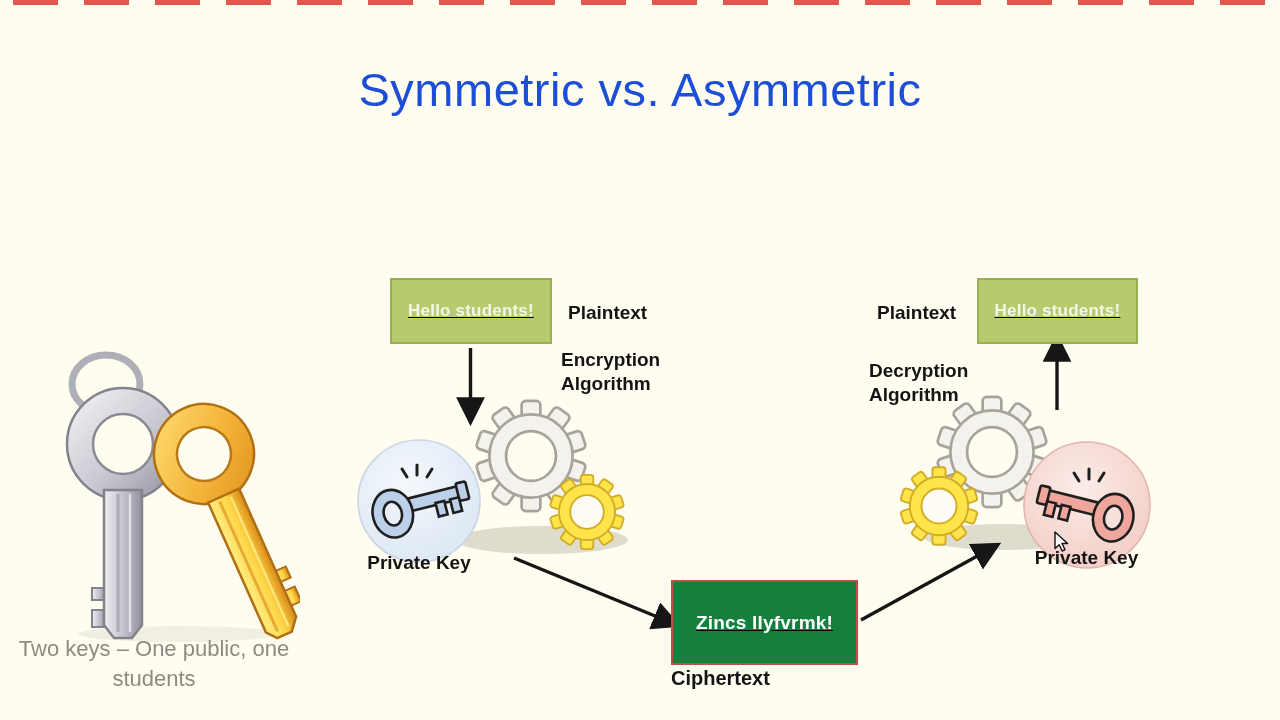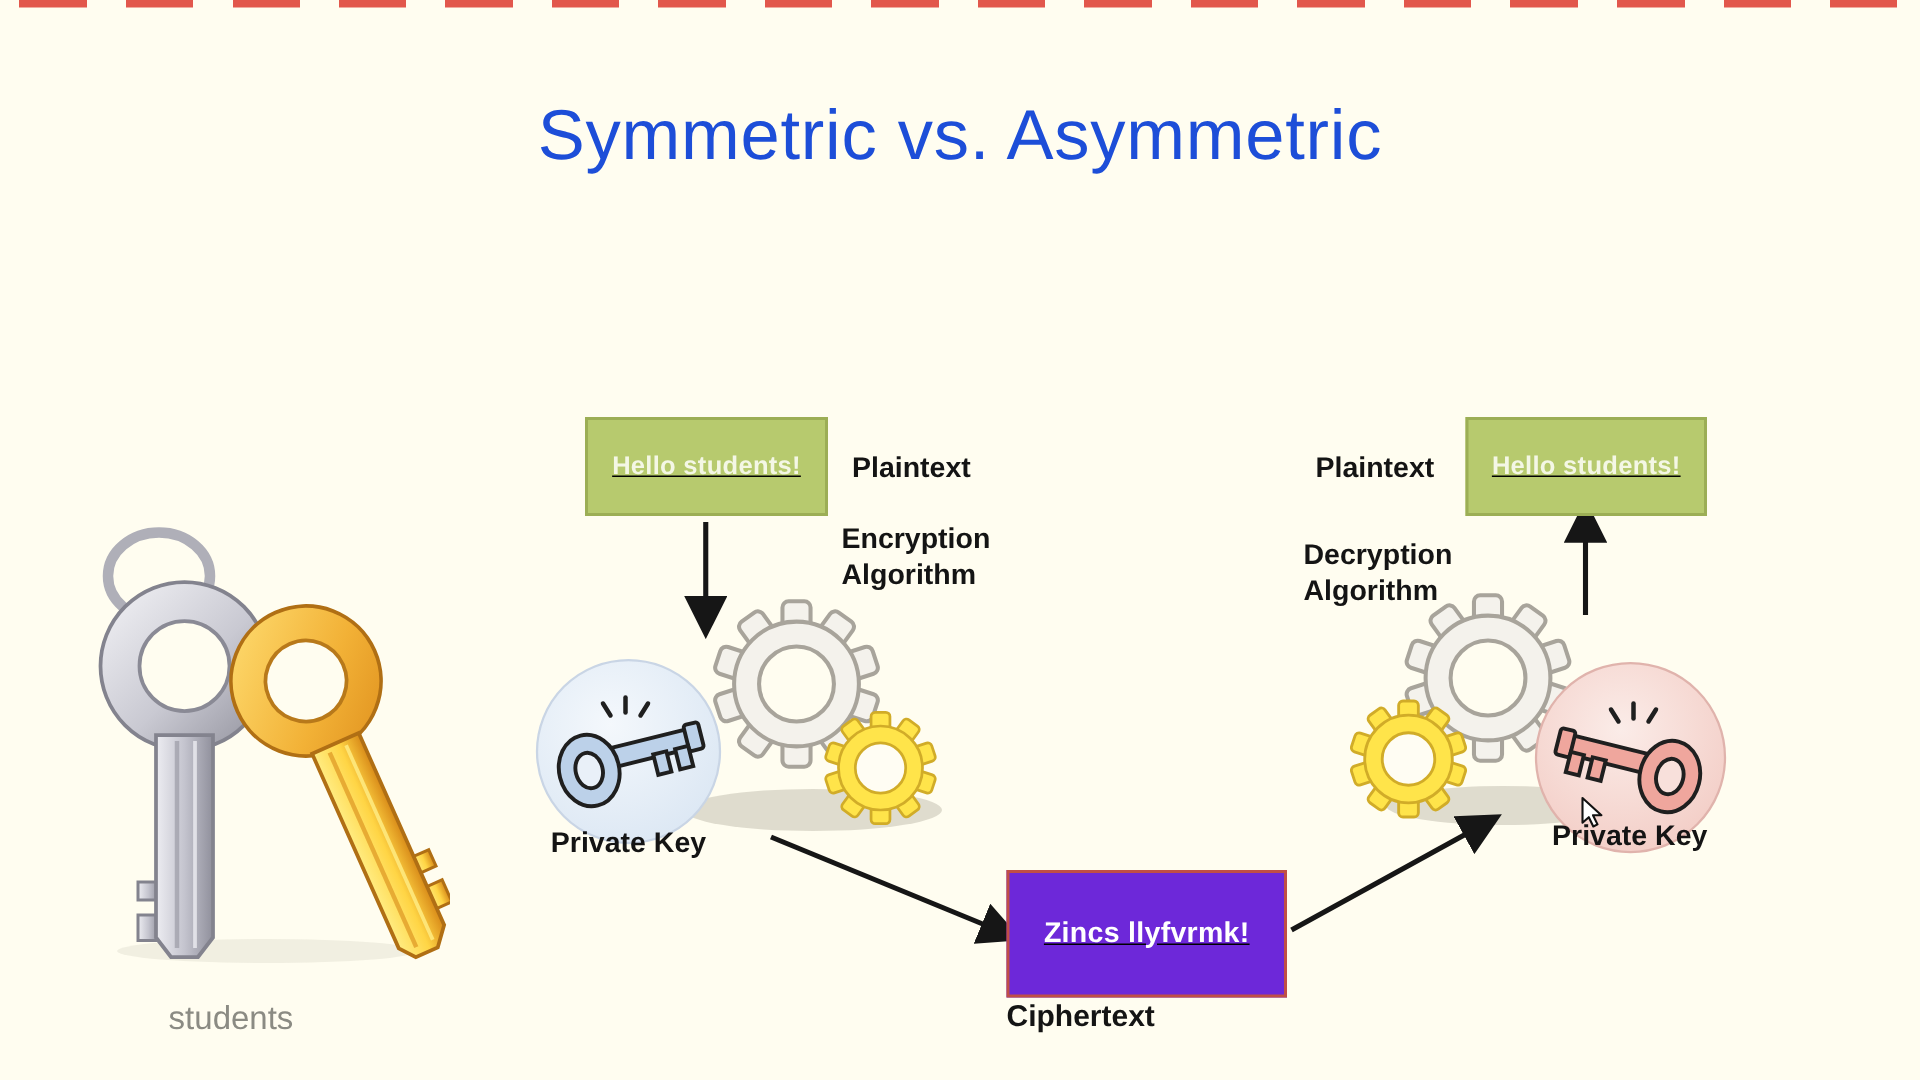--- a/index.html
+++ b/index.html
@@ -106,21 +106,21 @@
       <circle cx="186" cy="112" r="27" fill="#FFFDF0" stroke="#B8791A" stroke-width="2.5"></circle>
       <rect x="202" y="248" width="13" height="12" fill="url(#goldS)" stroke="#B06F14" stroke-width="2"></rect>
       <rect x="202" y="270" width="13" height="16" fill="url(#goldS)" stroke="#B06F14" stroke-width="2"></rect>
       <path d="M170,158 L204,158 L204,298 L194,310 L178,310 L170,300 Z" fill="url(#goldS)" stroke="#B06F14" stroke-width="2.5"></path>
       <line x1="181" y1="162" x2="181" y2="304" stroke="#D88A18" stroke-width="3" opacity=".6"></line>
       <line x1="193" y1="162" x2="193" y2="304" stroke="#FFEC82" stroke-width="2.5" opacity=".85"></line>
     </g>
   </svg>
 
   <div id="keys-caption" class="abs">
-    <br>
+    <span>Two keys – One public, one</span><br>
     <span>students</span>
   </div>
 
   <svg id="diagram-svg" width="1280" height="720" viewBox="0 0 1280 720">
     <defs>
       <marker id="ah" viewBox="0 0 10 10" refX="2" refY="5" markerWidth="8.5" markerHeight="8.5" orient="auto-start-reverse">
         <path d="M0,0 L10,5 L0,10 z" fill="#161616"></path>
       </marker>
       <radialGradient id="pubC" cx=".4" cy=".35" r=".85">
         <stop offset="0" stop-color="#F4F8FC"></stop>
@@ -226,21 +226,21 @@
   </div>
   <div id="plaintext-left" class="abs diagram-label">Plaintext</div>
 
   <div id="encryption-label" class="abs diagram-label">
     <span>Encryption</span><br>
     <span>Algorithm</span>
   </div>
 
   <div id="public-key-label" class="abs diagram-label">Private Key</div>
 
-  <div id="red-box" class="abs flow-box" style="background: #6d28d9; border-color: rgb(192, 78, 71);">
+  <div id="red-box" class="abs flow-box" style="background: #15803d; border-color: rgb(192, 78, 71);">
     <span class="red-text">Zincs llyfvrmk!</span>
   </div>
   <div id="ciphertext-label" class="abs diagram-label">Ciphertext</div>
 
   <div id="decryption-label" class="abs diagram-label">
     <span>Decryption</span><br>
     <span>Algorithm</span>
   </div>
 
   <div id="private-key-label" class="abs diagram-label">Private Key</div>

